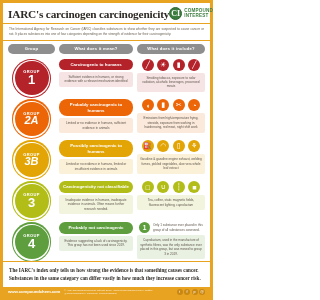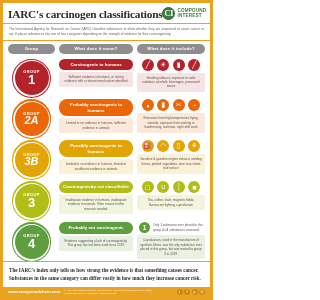--- a/index.html
+++ b/index.html
@@ -123,21 +123,21 @@
     background: #c98714; color: #fff; font-size: 3.6px;
     display: flex; align-items: center; justify-content: center;
   }
 </style>
 </head>
 <body>
 
 <div class="page">
 
   <div class="title-bar">
-    <div class="title">IARC's carcinogen classifications</div>
+    <div class="title">IARC's carcinogen carcinogenicity</div>
     <div class="logo">
       <div class="logo-mark">CI</div>
       <div class="logo-text">
         <span>COMPOUND</span>
         <span>INTEREST</span>
       </div>
     </div>
   </div>
 
   <div class="intro">The International Agency for Research on Cancer (IARC) classifies substances to show whether they are suspected to cause cancer or not. It places substances into one of four categories depending on the strength of evidence for their carcinogenicity.</div>

